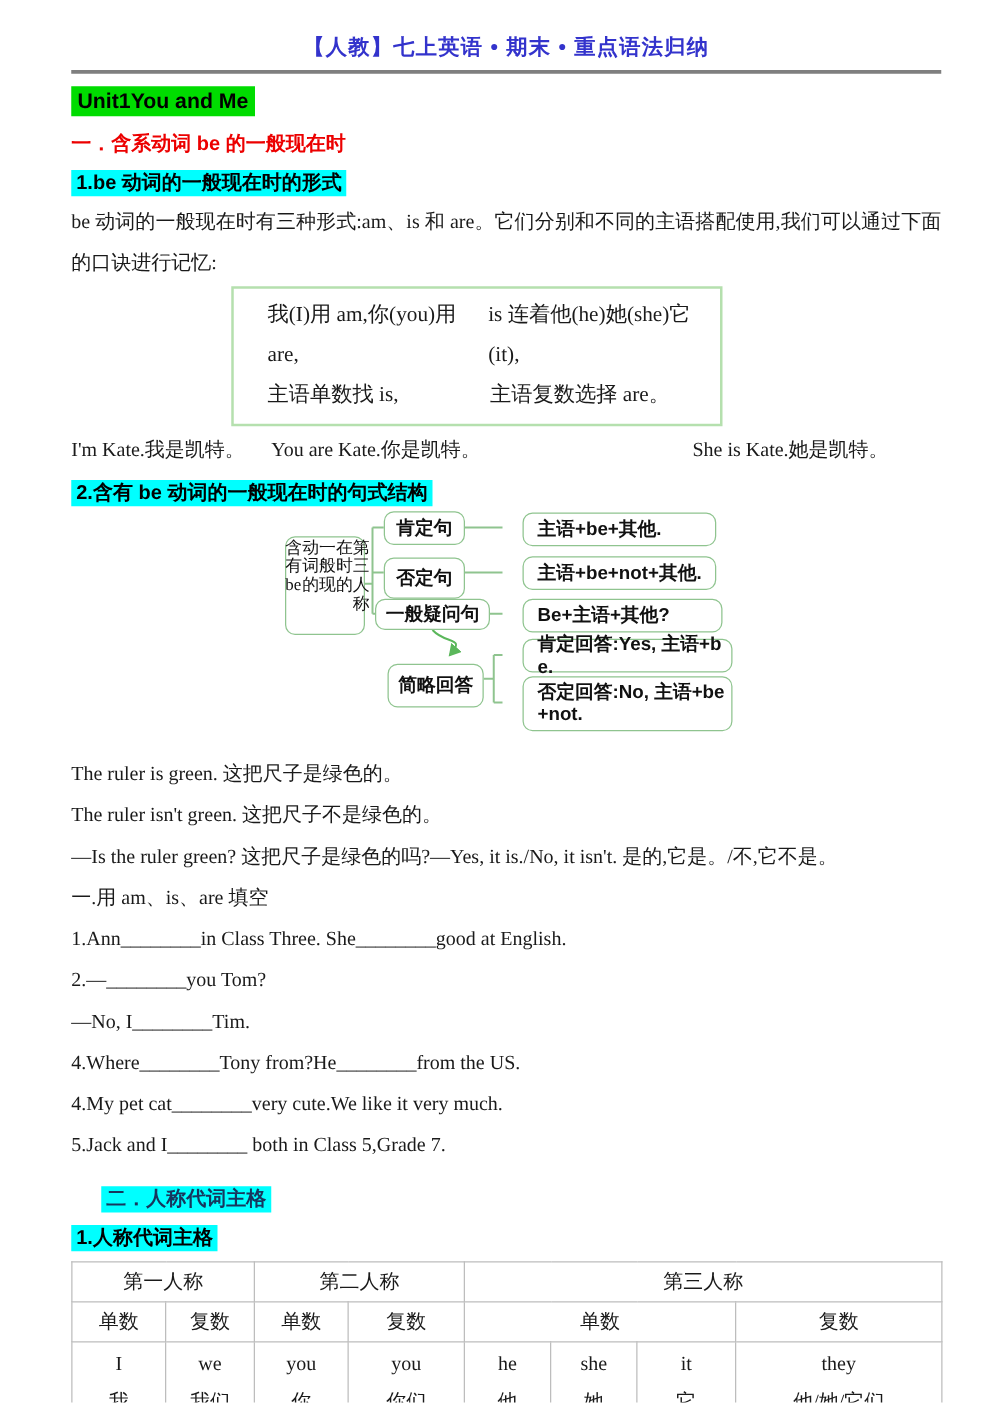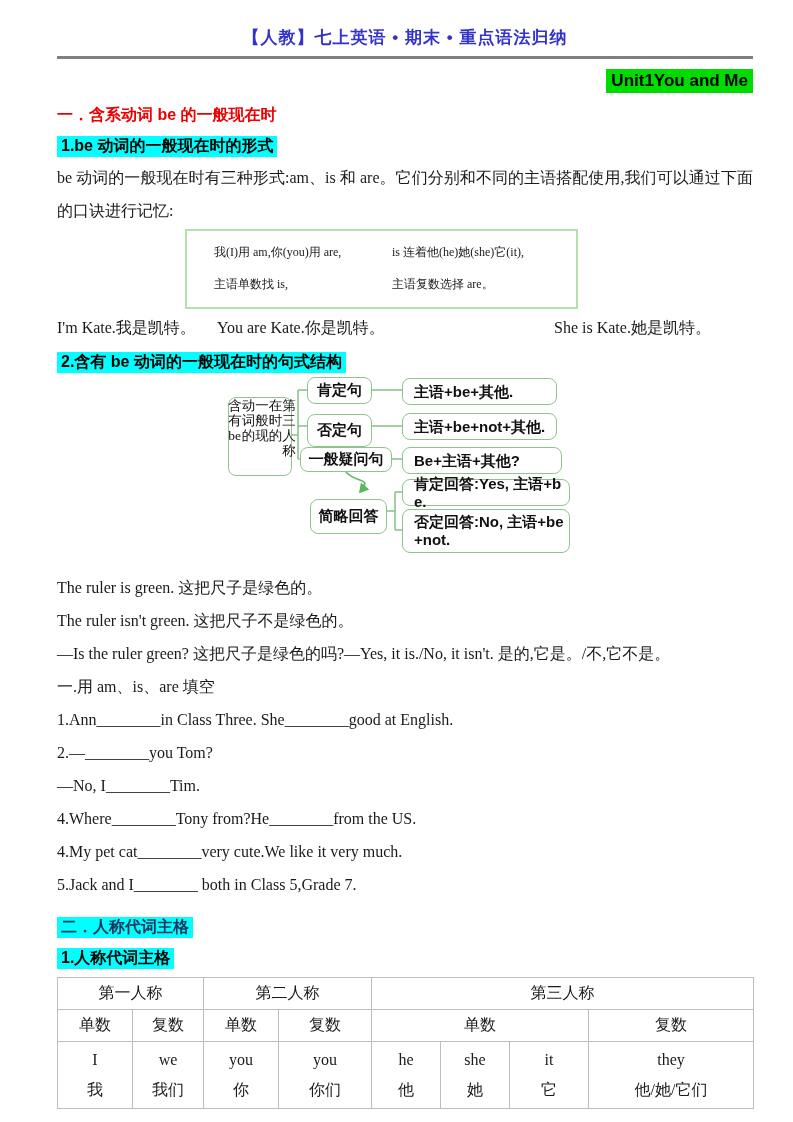--- a/index.html
+++ b/index.html
@@ -10,56 +10,56 @@
     position:relative;
     overflow:hidden;
   }
   .page{padding:26px 40px 0 57px;}
 
   
   .doc-header{text-align:center;font-family:"Liberation Sans",sans-serif;
     font-weight:bold;font-size:17px;color:#3333CC;letter-spacing:1px;}
   .header-rule{border:none;border-top:3px solid #7f7f7f;margin:7px 0 0 0;}
 
-  .unit-title-wrap{text-align:right;margin-top:10px;}
+  .unit-title-wrap{text-align:left;margin-top:10px;}
   .unit-title{display:inline-block;background:#00DC00;color:#000;
     font-family:"Liberation Sans",sans-serif;font-weight:bold;font-size:17px;
     padding:2px 5px;}
 
   .red-heading{margin-top:12px;color:#EC0000;
     font-family:"Liberation Sans",sans-serif;font-weight:bold;font-size:16px;}
 
   .cyan-heading{display:inline-block;background:#00FFFF;color:#000;
     font-family:"Liberation Sans",sans-serif;font-weight:bold;font-size:16px;
     padding:0 4px;margin-top:10px;}
-  .cyan-heading.navy{color:#17365D;}
+  .cyan-heading.navy{color:#17365D;margin-left:24px;}
 
   .body-text{font-size:16px;line-height:33px;margin:4px 0 0 0;text-align:justify;}
 
   
   .mnemonic-box{margin:2px 0 0 128px;width:362px;border:2px solid #b5e0ae;
-    padding:5px 0 7px 27px;font-size:12px;line-height:32px;}
+    padding:5px 0 7px 27px;font-size:17px;line-height:32px;}
   .mnemonic-row{display:flex;}
   .mnemonic-row .c1{width:178px;}
 
   .kate-line{margin-top:9px;font-size:16px;white-space:nowrap;}
   .kate-line .k1{display:inline-block;width:156px;}
   .kate-line .k2{display:inline-block;width:333px;}
 
   
   .flowchart{position:relative;height:184px;margin-top:4px;}
   .fc-box{position:absolute;border:1.6px solid #8FC48F;border-radius:8px;
     box-sizing:border-box;background:#fff;
     display:flex;align-items:center;justify-content:center;
     font-family:"Liberation Sans",sans-serif;font-weight:bold;font-size:15px;color:#111;}
   .fc-root{left:171px;top:20px;width:64px;height:79px;
     font-family:"Liberation Serif",serif;font-weight:normal;font-size:13.5px;
     line-height:15px;flex-direction:row;align-items:flex-start;padding-left:4px;}
   .fc-val{justify-content:flex-start;padding-left:11px;word-break:break-all;
-    line-height:18px;text-align:left;}
+    line-height:18px;text-align:left;margin-left:16px;}
   .fc-svg{position:absolute;left:0;top:0;}
 
   
   .line-item{font-size:16px;line-height:33px;margin:0;}
   .ruler-block{margin-top:10px;}
 
   
   .pronoun-table{border-collapse:collapse;width:696px;margin-top:8px;
     table-layout:fixed;font-size:16px;text-align:center;}
   .pronoun-table td{border:1px solid #bdbdbd;padding:0;height:31px;}

